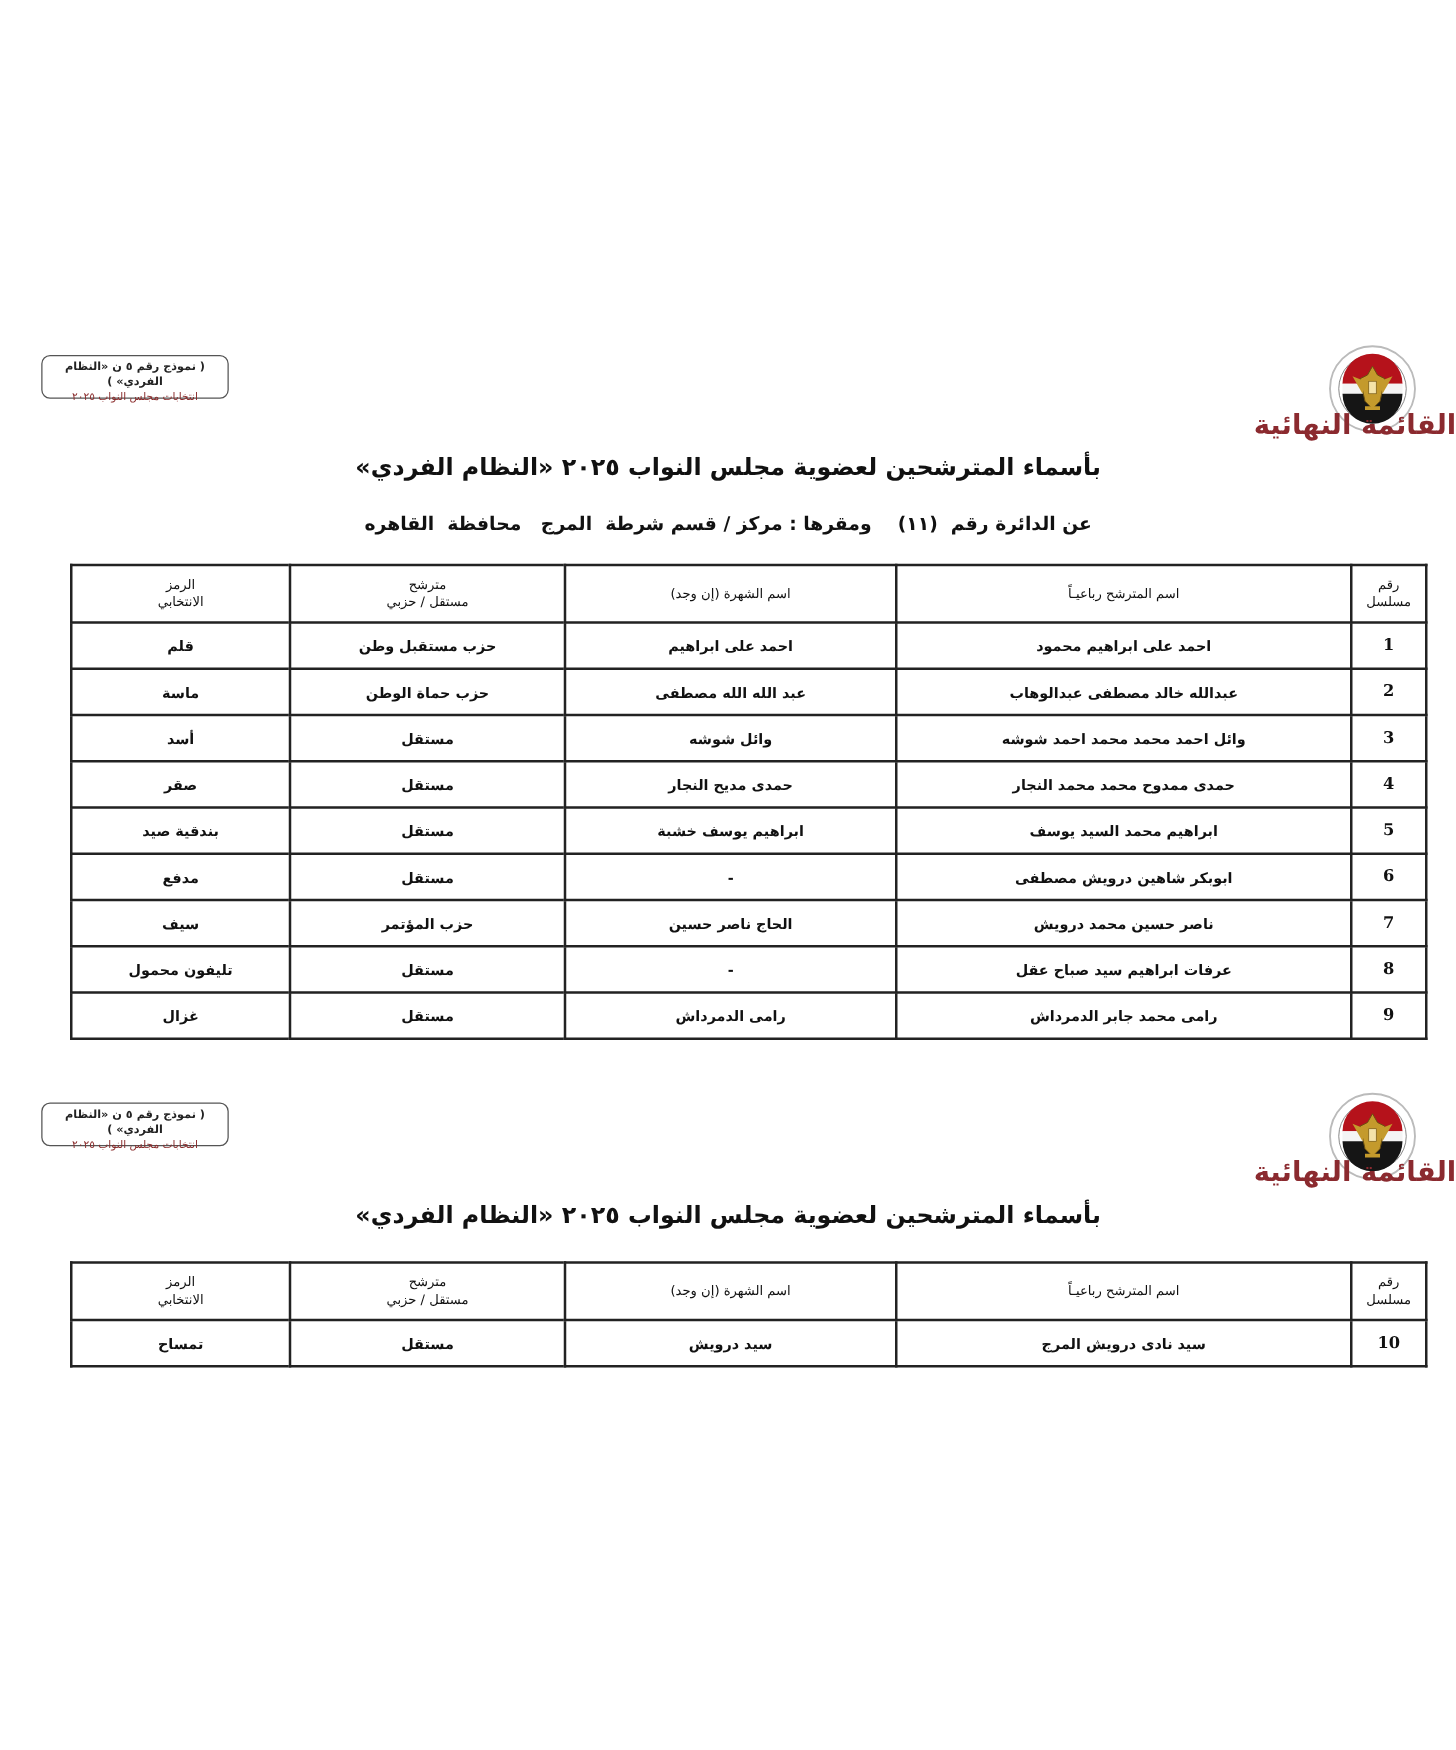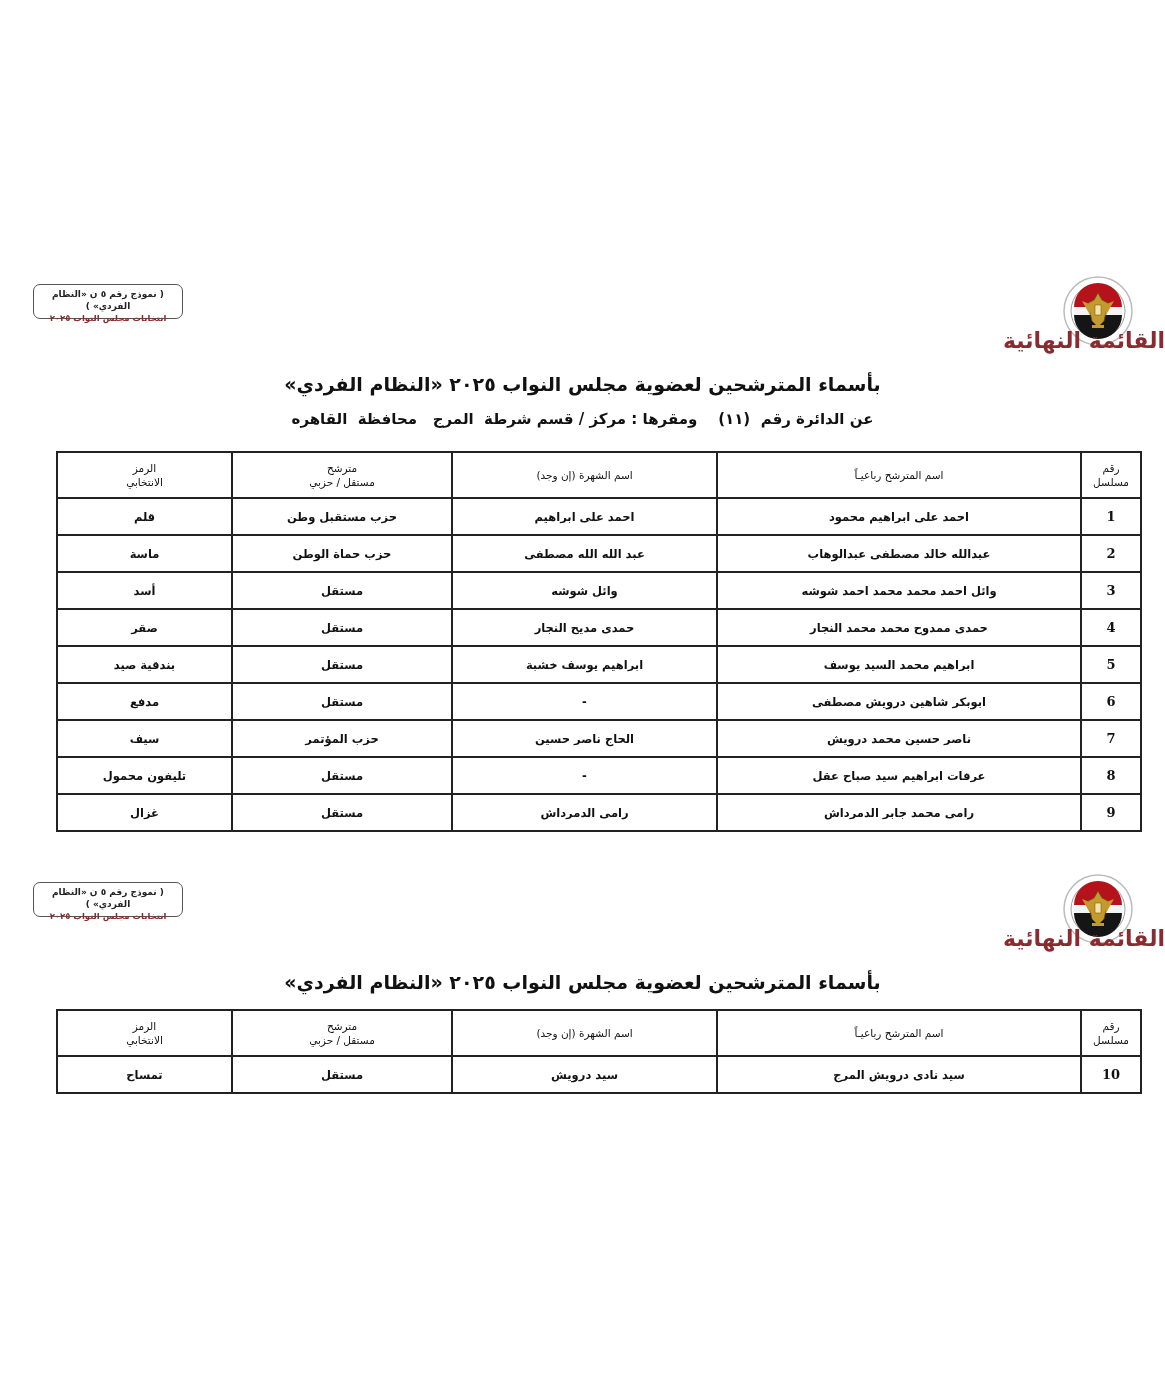--- a/index.html
+++ b/index.html
@@ -41,21 +41,20 @@
     .form-badge .badge-line1 {
       display: block;
       font-size: 9px;
       font-weight: bold;
       color: #222;
     }
     .form-badge .badge-line2 {
       display: block;
       font-size: 8.5px;
       color: #8a2b2b;
-      font-weight: bold;
     }
 
     .logo {
       position: absolute;
       left: 1062px;
       top: 5px;
       width: 72px;
       height: 72px;
     }
 
@@ -68,21 +67,21 @@
       direction: rtl;
       font-size: 22px;
       font-weight: bold;
       color: #8b2a2f;
       letter-spacing: 0.5px;
     }
     .doc-subtitle {
       position: absolute;
       left: 0;
       width: 1165px;
-      top: 103px;
+      top: 93px;
       text-align: center;
       direction: rtl;
       font-size: 19px;
       font-weight: bold;
       color: #111;
     }
     .doc-district {
       position: absolute;
       left: 0;
       width: 1165px;

